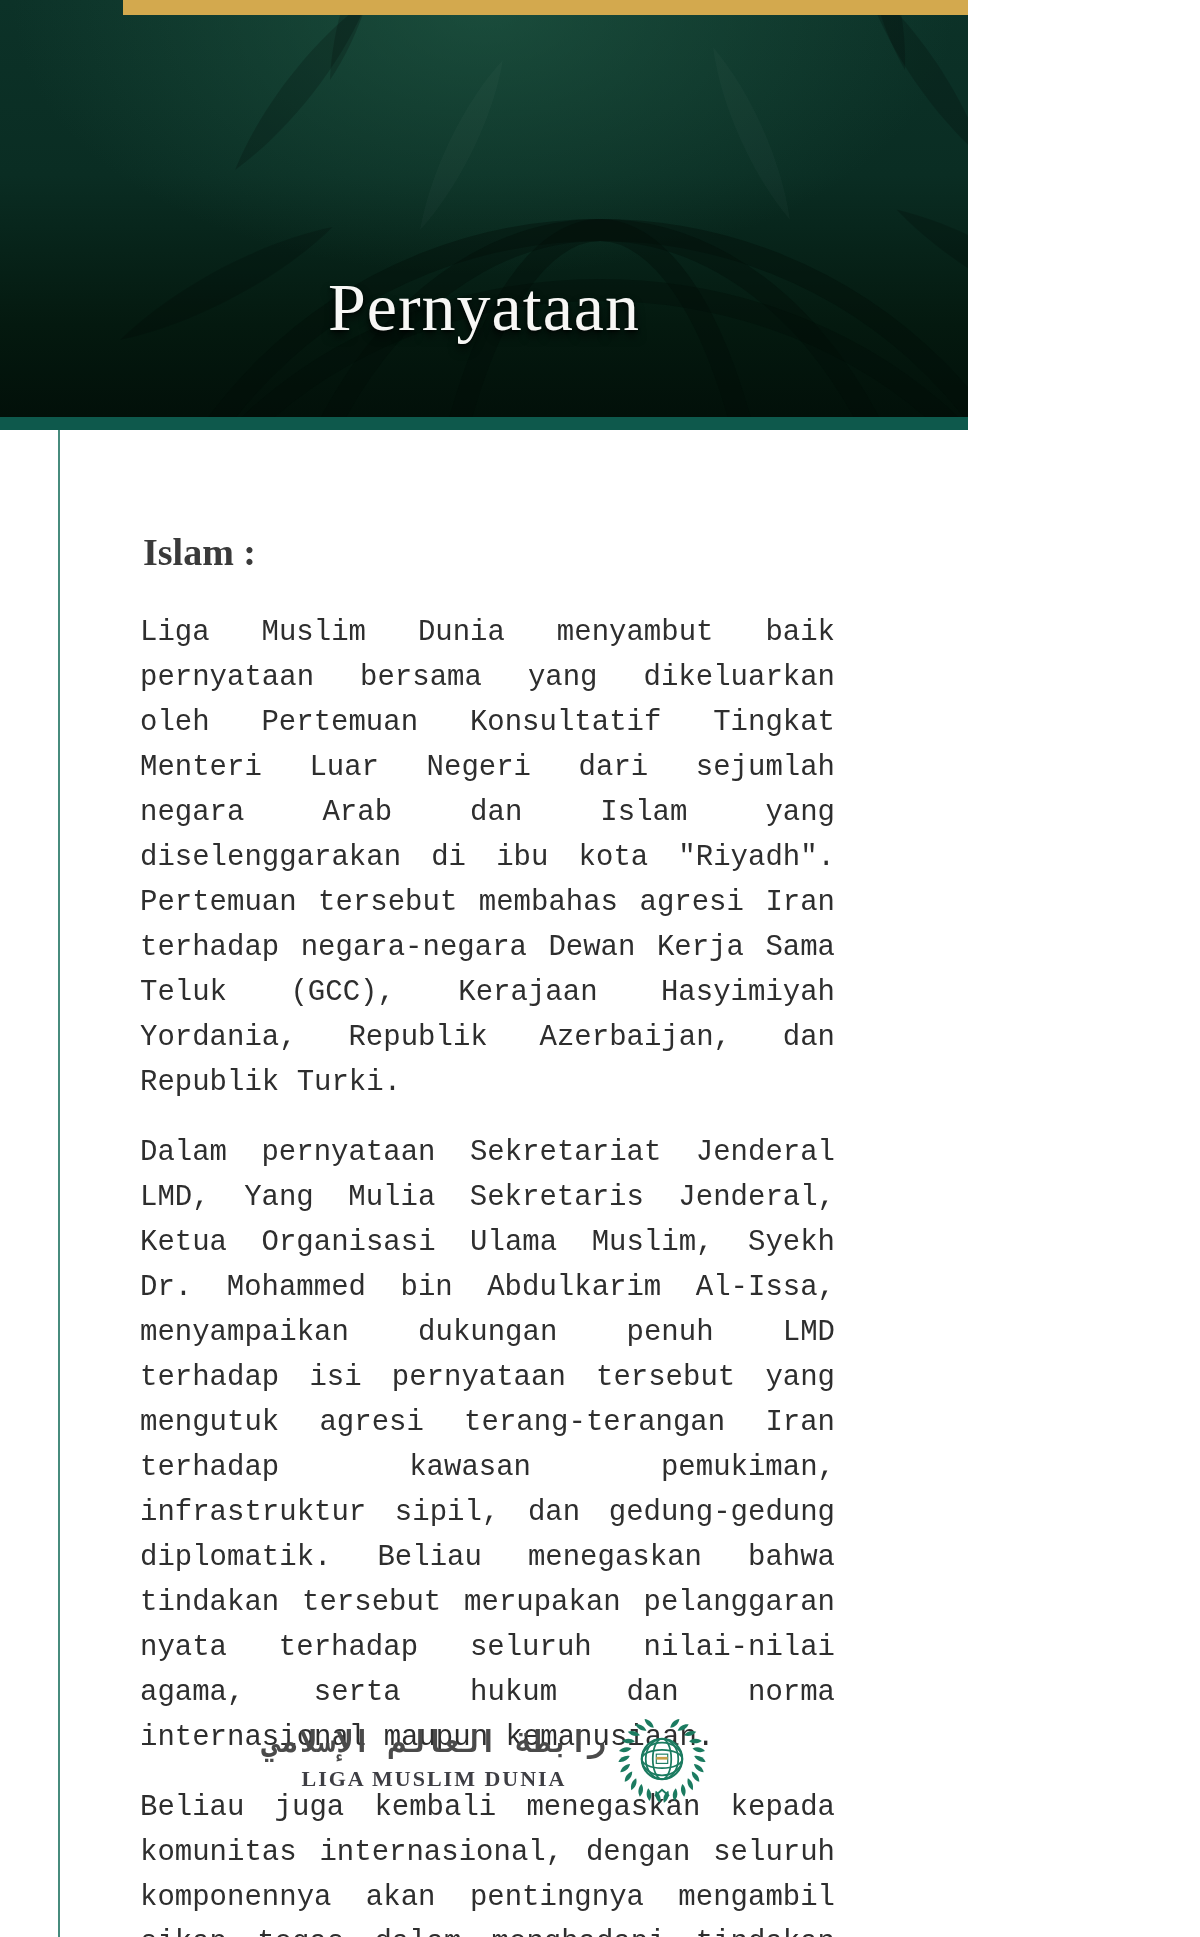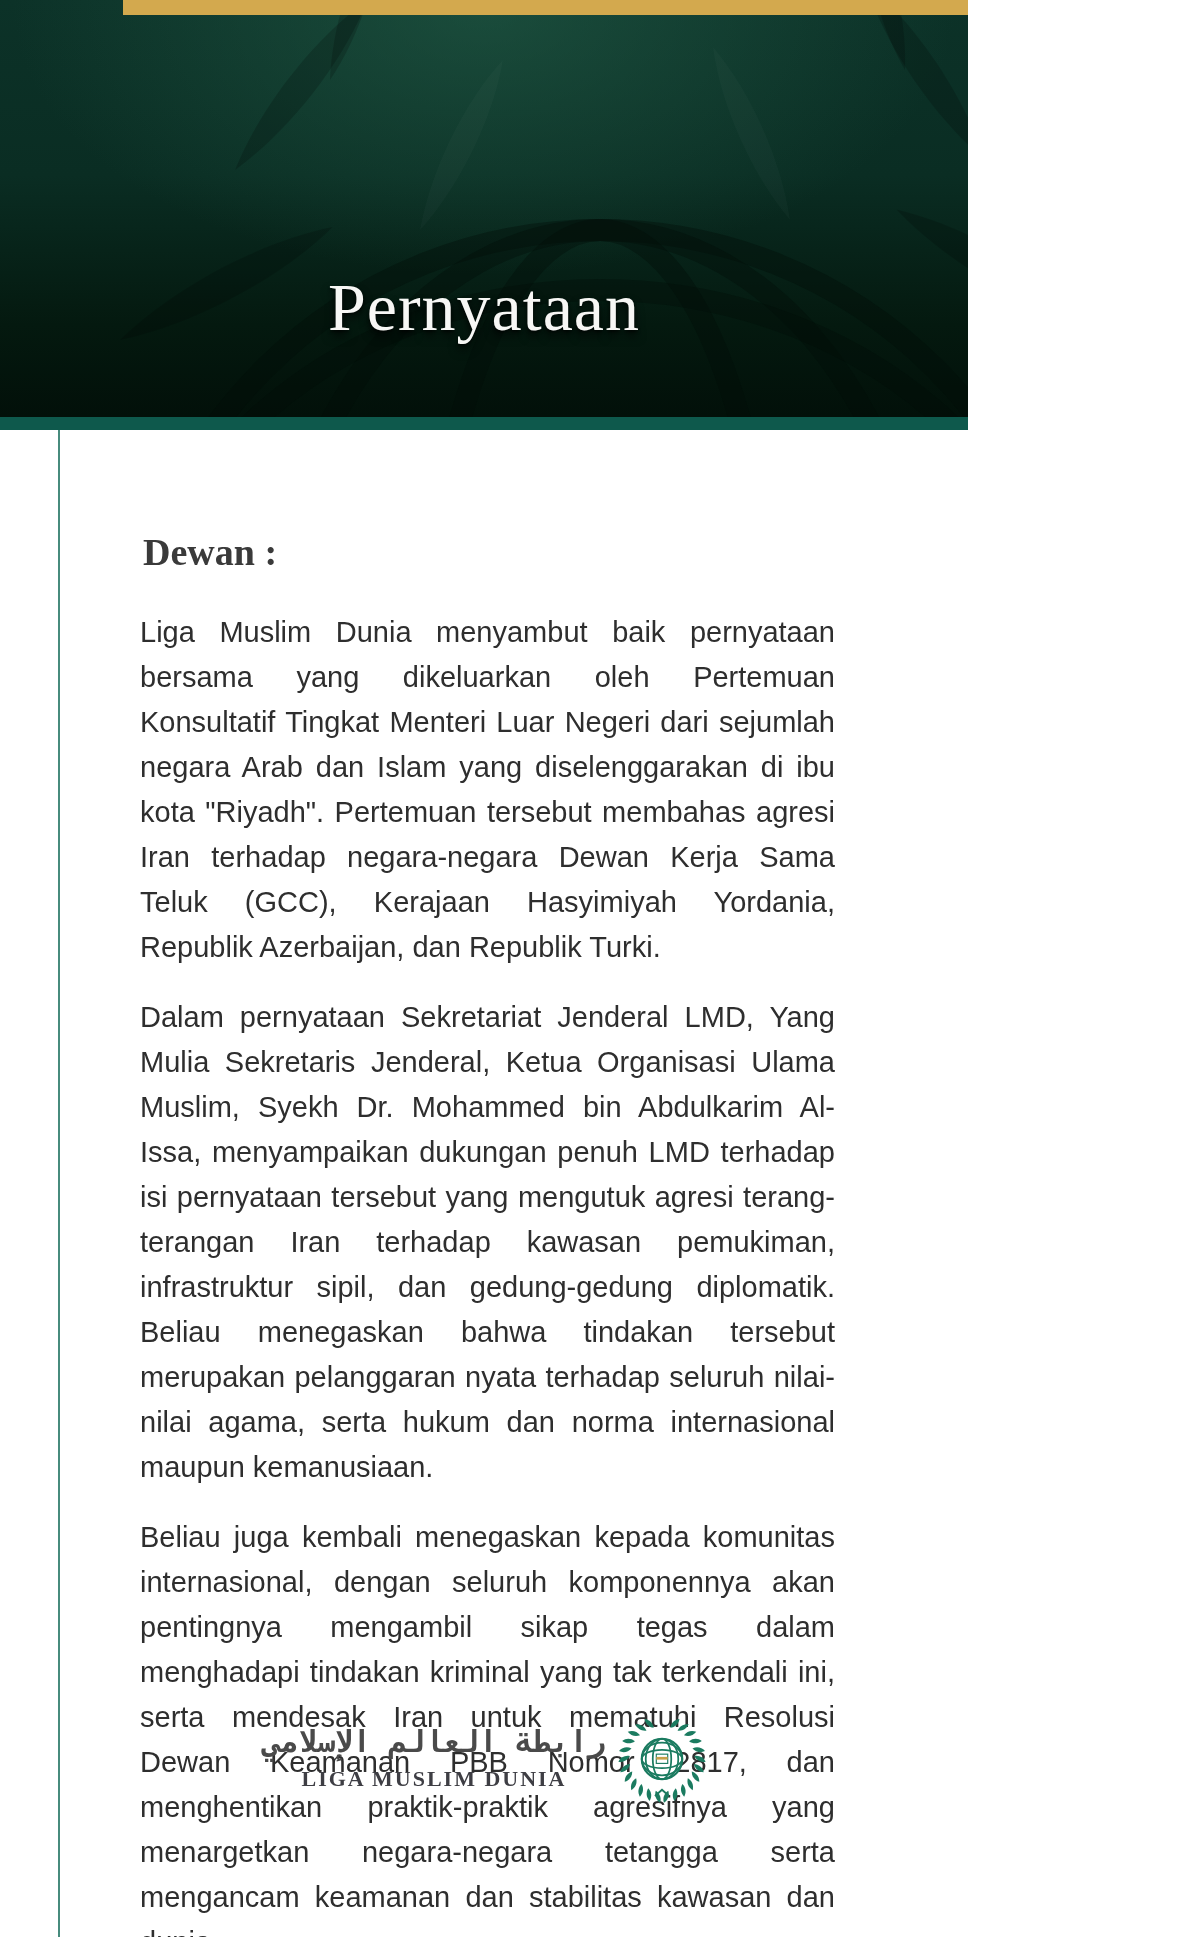--- a/index.html
+++ b/index.html
@@ -78,20 +78,21 @@
     color: #3a3a3a;
   }
   .body-text { margin: 0 133px 0 140px; }
   .body-text p {
     margin: 0 0 25px 0;
     font-size: 29px;
     line-height: 45px;
     color: #2e2e2e;
     text-align: justify;
     text-justify: inter-word;
+    font-family: Liberation Mono, monospace;
   }
 
   
   .logo {
     position: absolute;
     left: 0;
     top: 1285px;
     width: 100%;
     display: flex;
     justify-content: center;
@@ -158,21 +159,21 @@
     <div class="gold-bar"></div>
     <h1 class="hero-title">Pernyataan</h1>
   </header>
 
   <div class="teal-strip"></div>
 
   <main class="card">
     <div class="vline left"></div>
     <div class="vline right"></div>
 
-    <h2 class="location-heading">Dewan :</h2>
+    <h2 class="location-heading">Islam :</h2>
 
     <div class="body-text">
       <p>Liga Muslim Dunia menyambut baik pernyataan bersama yang dikeluarkan oleh Pertemuan Konsultatif Tingkat Menteri Luar Negeri dari sejumlah negara Arab dan Islam yang diselenggarakan di ibu kota "Riyadh". Pertemuan tersebut membahas agresi Iran terhadap negara-negara Dewan Kerja Sama Teluk (GCC), Kerajaan Hasyimiyah Yordania, Republik Azerbaijan, dan Republik Turki.</p>
       <p>Dalam pernyataan Sekretariat Jenderal LMD, Yang Mulia Sekretaris Jenderal, Ketua Organisasi Ulama Muslim, Syekh Dr. Mohammed bin Abdulkarim Al-Issa, menyampaikan dukungan penuh LMD terhadap isi pernyataan tersebut yang mengutuk agresi terang-terangan Iran terhadap kawasan pemukiman, infrastruktur sipil, dan gedung-gedung diplomatik. Beliau menegaskan bahwa tindakan tersebut merupakan pelanggaran nyata terhadap seluruh nilai-nilai agama, serta hukum dan norma internasional maupun kemanusiaan.</p>
       <p>Beliau juga kembali menegaskan kepada komunitas internasional, dengan seluruh komponennya akan pentingnya mengambil sikap tegas dalam menghadapi tindakan kriminal yang tak terkendali ini, serta mendesak Iran untuk mematuhi Resolusi Dewan Keamanan PBB Nomor 2817, dan menghentikan praktik-praktik agresifnya yang menargetkan negara-negara tetangga serta mengancam keamanan dan stabilitas kawasan dan dunia.</p>
     </div>
 
     <footer class="logo">
       <div class="logo-text">
         <div class="logo-arabic">رابطة العالم الإسلامي</div>

